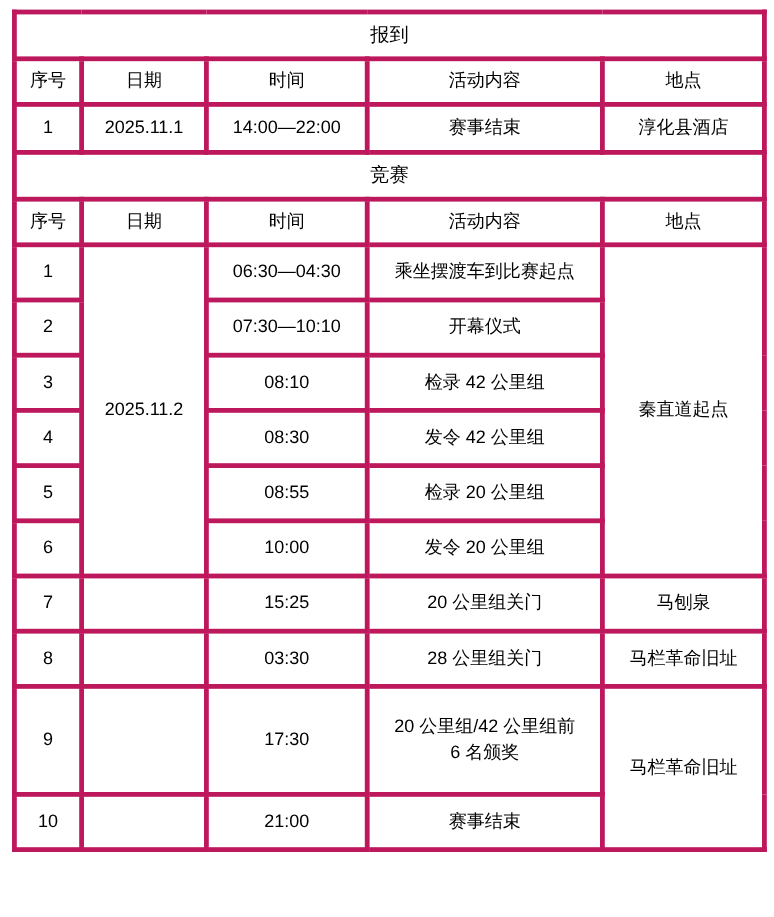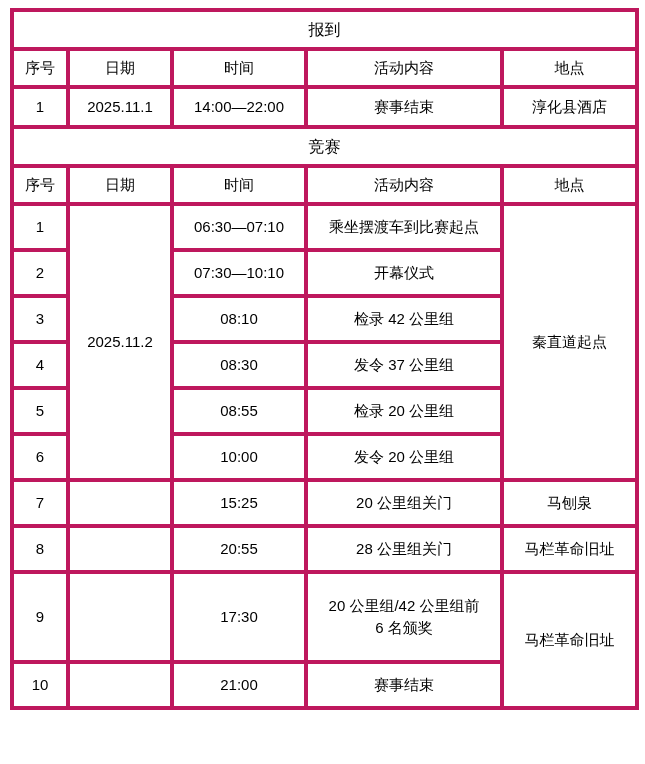--- a/index.html
+++ b/index.html
@@ -90,38 +90,38 @@
         <td>序号</td>
         <td>日期</td>
         <td>时间</td>
         <td>活动内容</td>
         <td>地点</td>
       </tr>
 
       <tr class="tall">
         <td>1</td>
         <td rowspan="6">2025.11.2</td>
-        <td>06:30—07:10</td>
+        <td>06:30—04:30</td>
         <td>乘坐摆渡车到比赛起点</td>
         <td rowspan="6">秦直道起点</td>
       </tr>
       <tr class="tall">
         <td>2</td>
         <td>07:30—10:10</td>
         <td>开幕仪式</td>
       </tr>
       <tr class="tall">
         <td>3</td>
         <td>08:10</td>
         <td>检录 42 公里组</td>
       </tr>
       <tr class="tall">
         <td>4</td>
         <td>08:30</td>
-        <td>发令 37 公里组</td>
+        <td>发令 42 公里组</td>
       </tr>
       <tr class="tall">
         <td>5</td>
         <td>08:55</td>
         <td>检录 20 公里组</td>
       </tr>
       <tr class="tall">
         <td>6</td>
         <td>10:00</td>
         <td>发令 20 公里组</td>
@@ -130,21 +130,21 @@
       <tr class="tall">
         <td>7</td>
         <td></td>
         <td>15:25</td>
         <td>20 公里组关门</td>
         <td>马刨泉</td>
       </tr>
       <tr class="tall">
         <td>8</td>
         <td></td>
-        <td>20:55</td>
+        <td>03:30</td>
         <td>28 公里组关门</td>
         <td>马栏革命旧址</td>
       </tr>
       <tr>
         <td>9</td>
         <td></td>
         <td>17:30</td>
         <td class="two-line" style="height:74px">20 公里组/42 公里组前<br>6 名颁奖</td>
         <td rowspan="2">马栏革命旧址</td>
       </tr>

